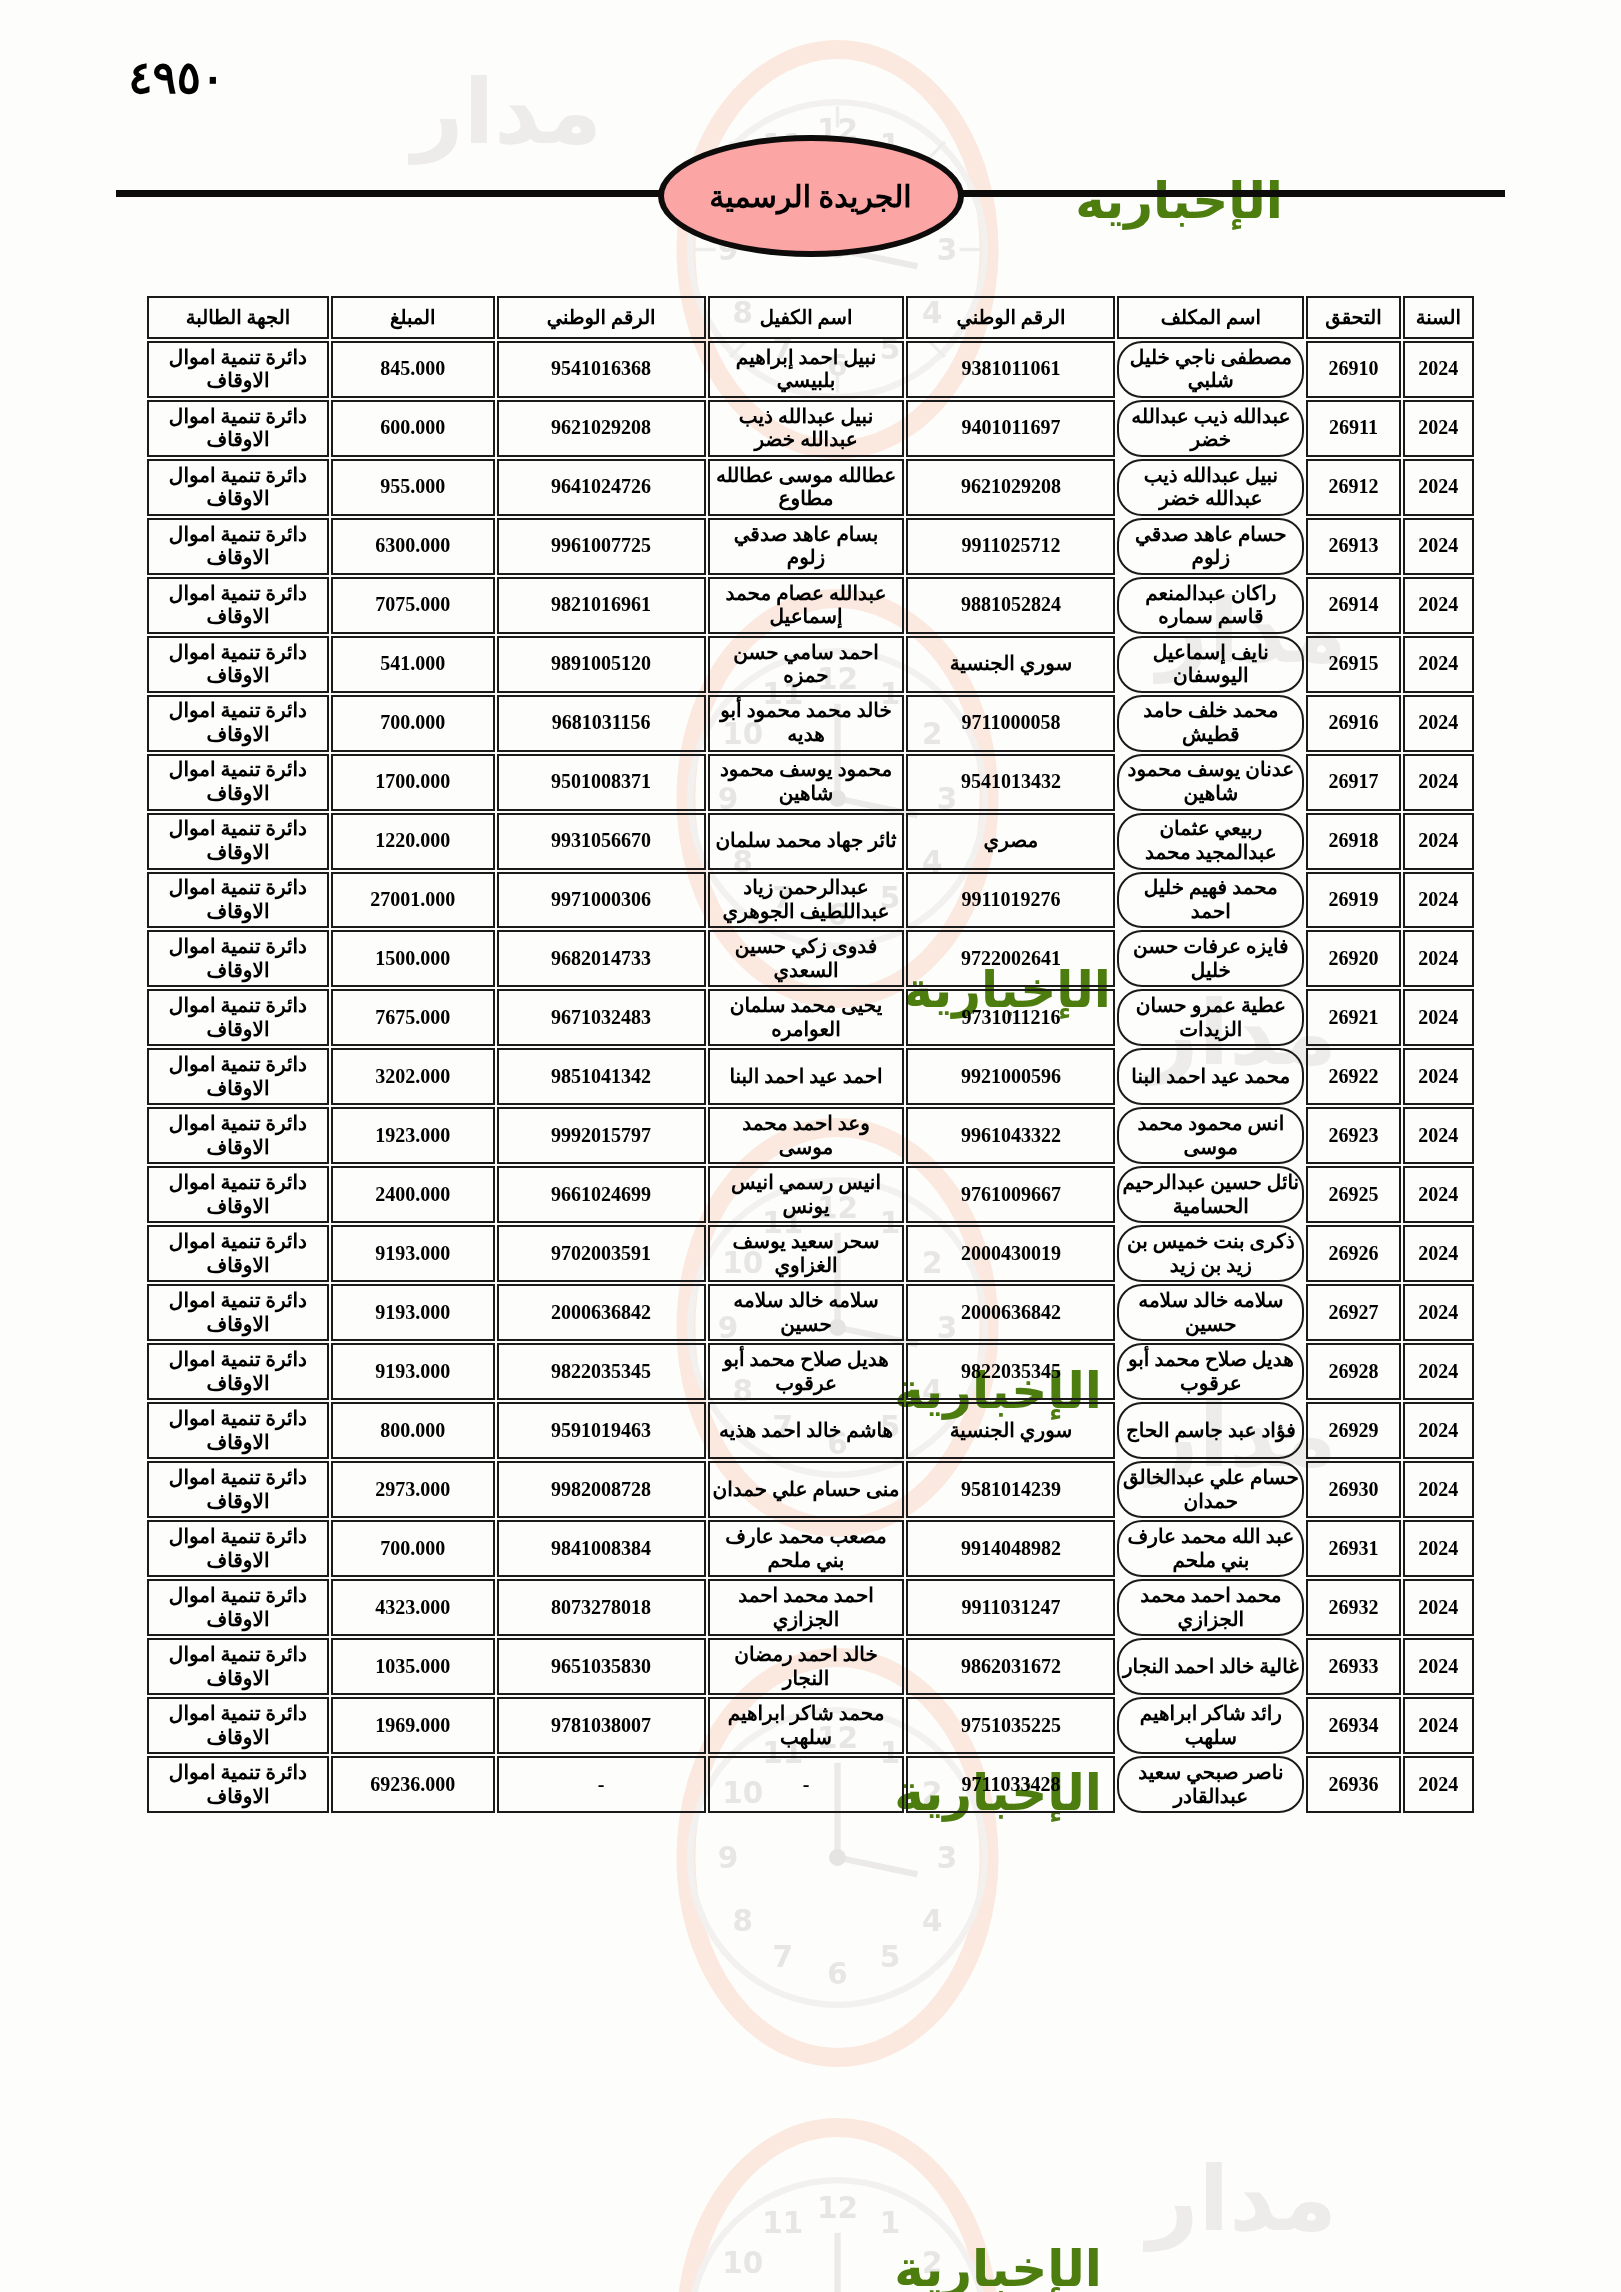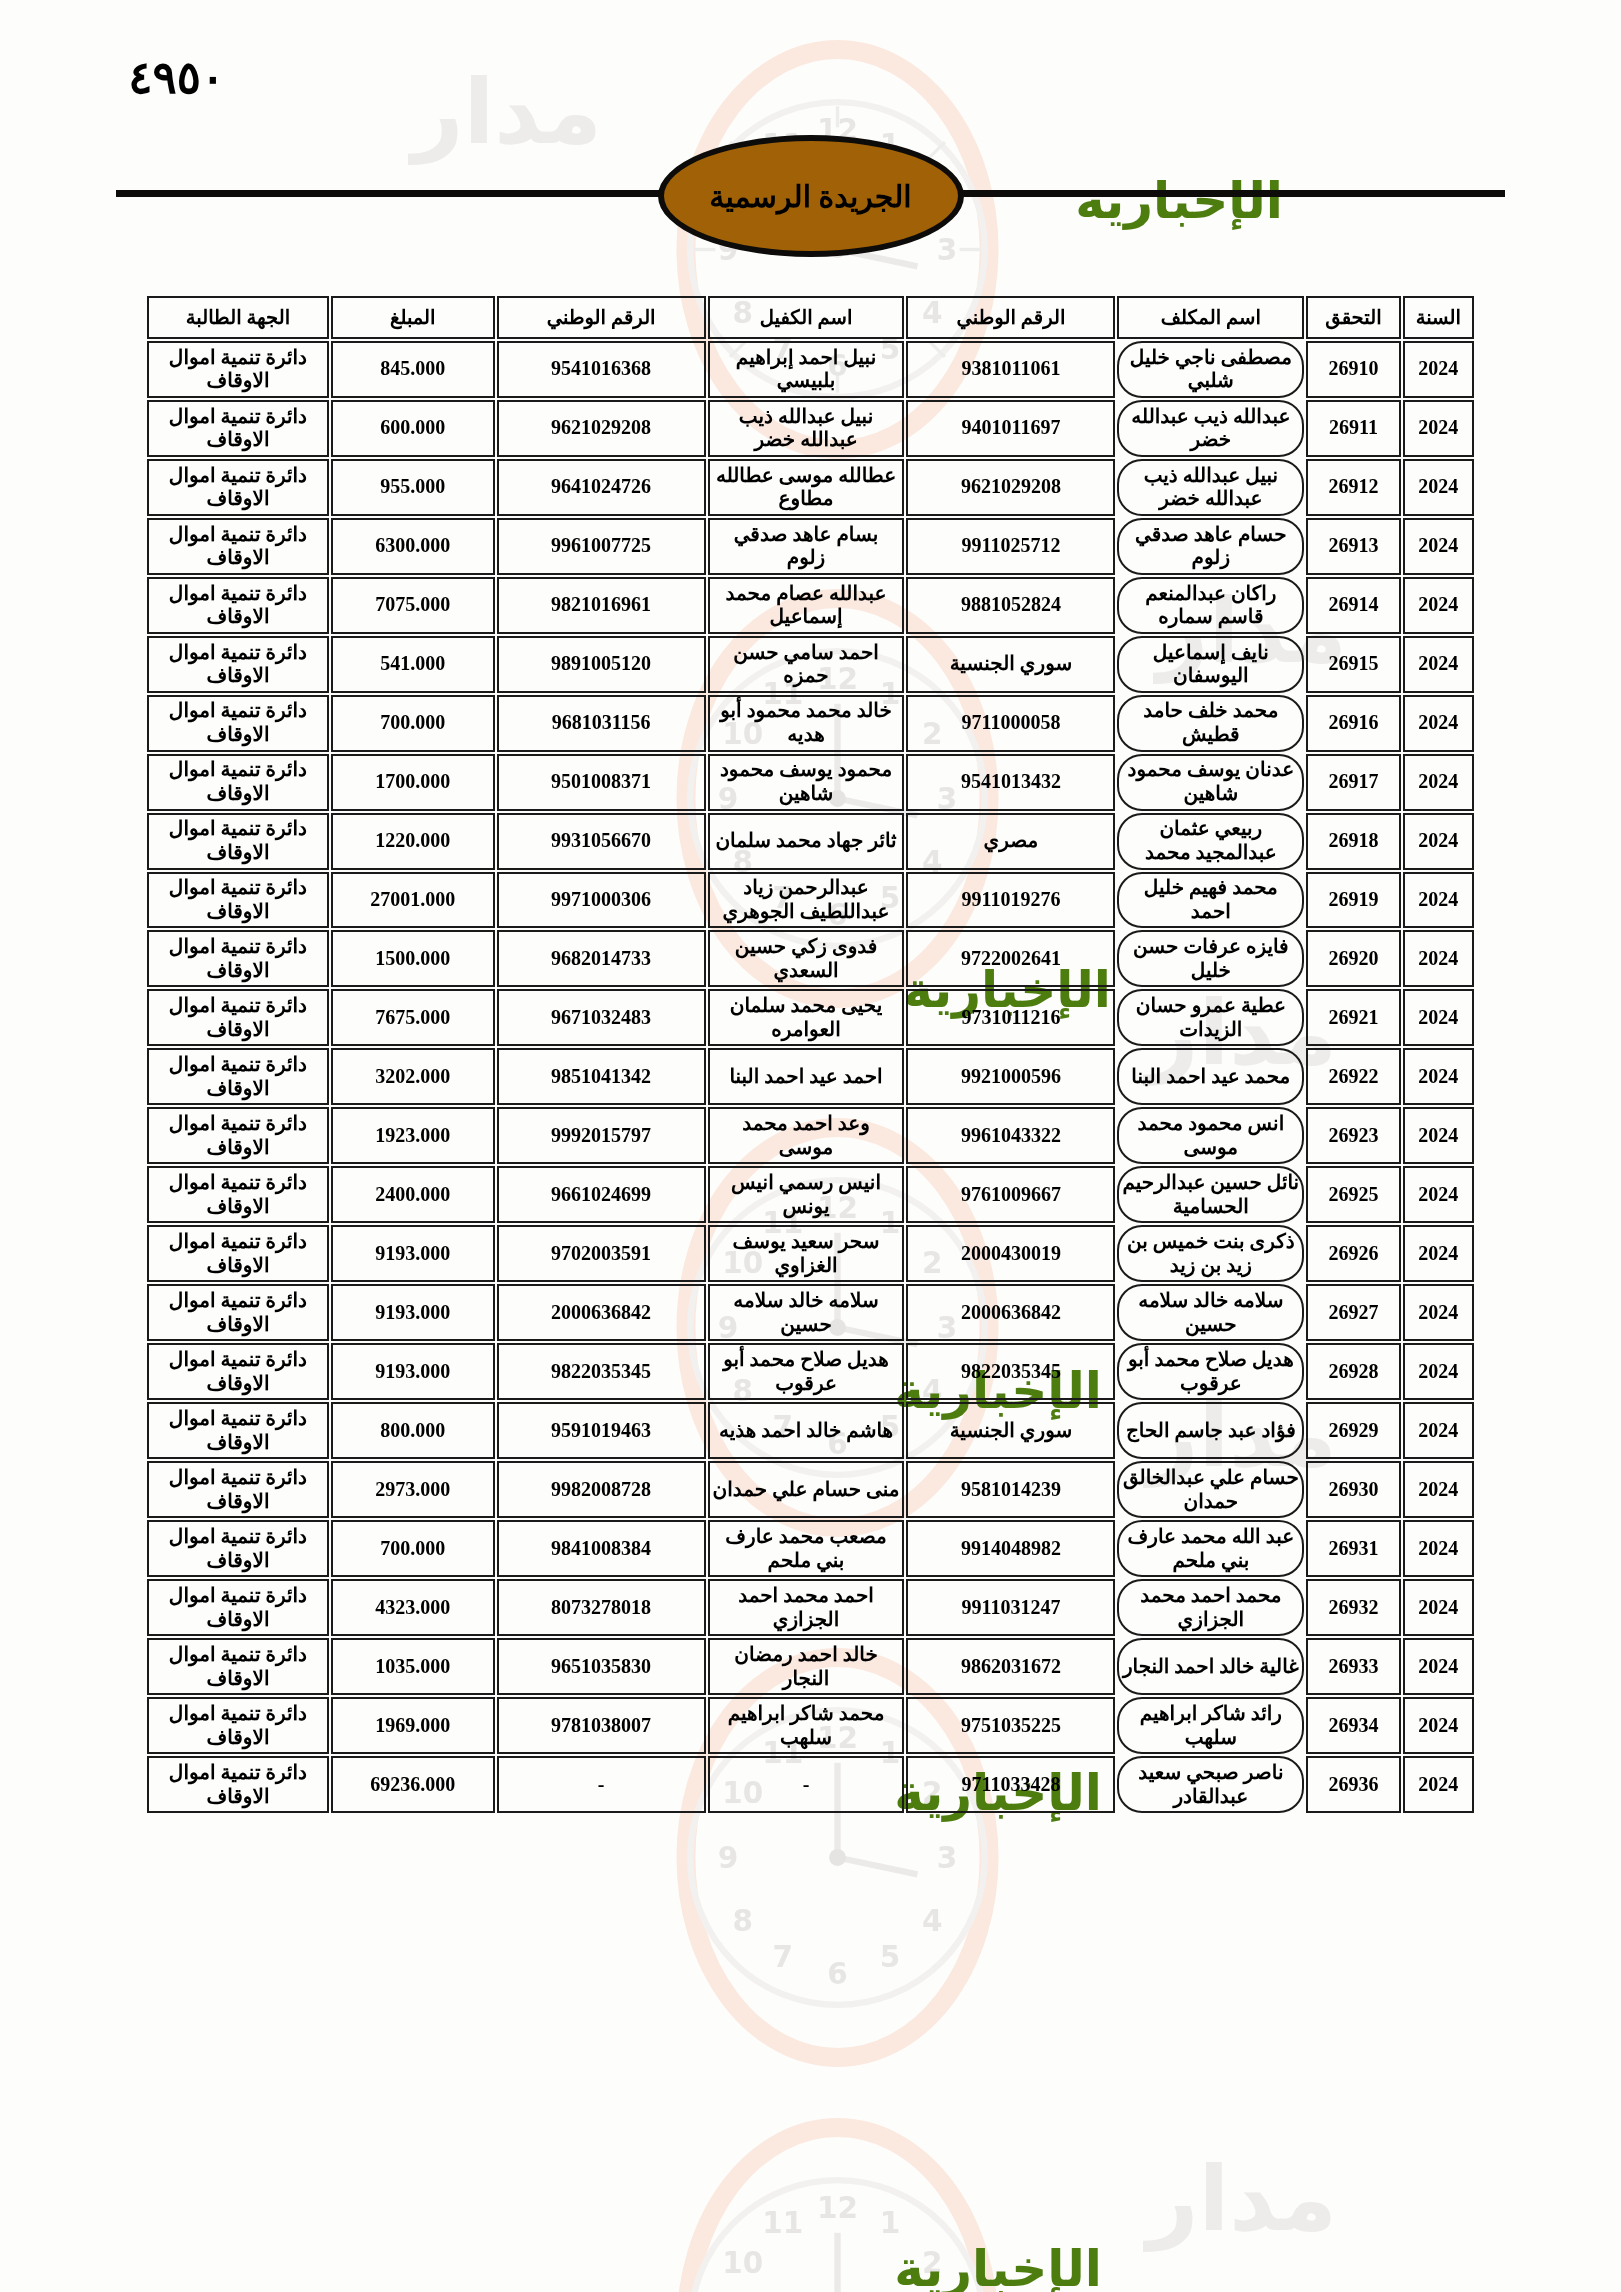--- a/index.html
+++ b/index.html
@@ -80,21 +80,21 @@
   }
   .header-oval {
     position: absolute;
     top: -51px;
     left: 50%;
     transform: translateX(-50%);
     width: 294px;
     height: 110px;
     border: 6.9px solid #0d0c0b;
     border-radius: 50% / 50%;
-    background: #a16207;
+    background: #fca5a5;
     display: flex;
     align-items: center;
     justify-content: center;
     z-index: 5;
   }
   .header-oval span {
     font-size: 30px;
     font-weight: 700;
     font-family: "Liberation Serif", "DejaVu Serif", serif;
     white-space: nowrap;

